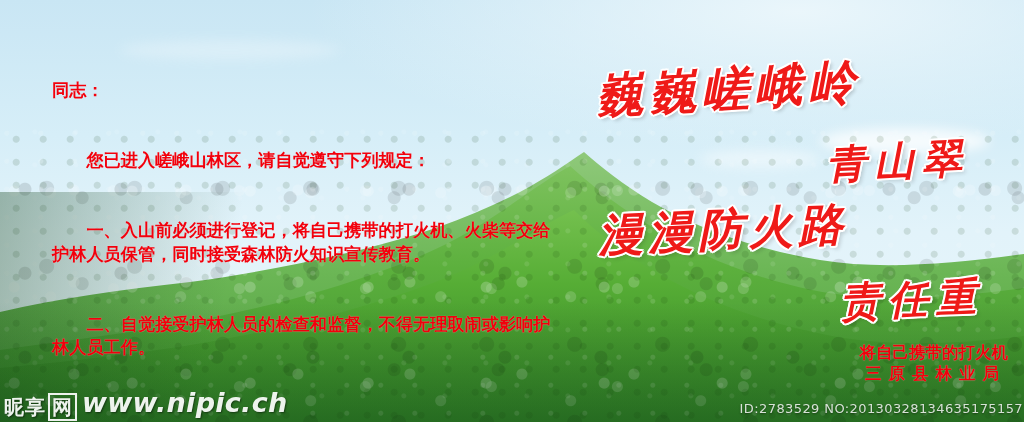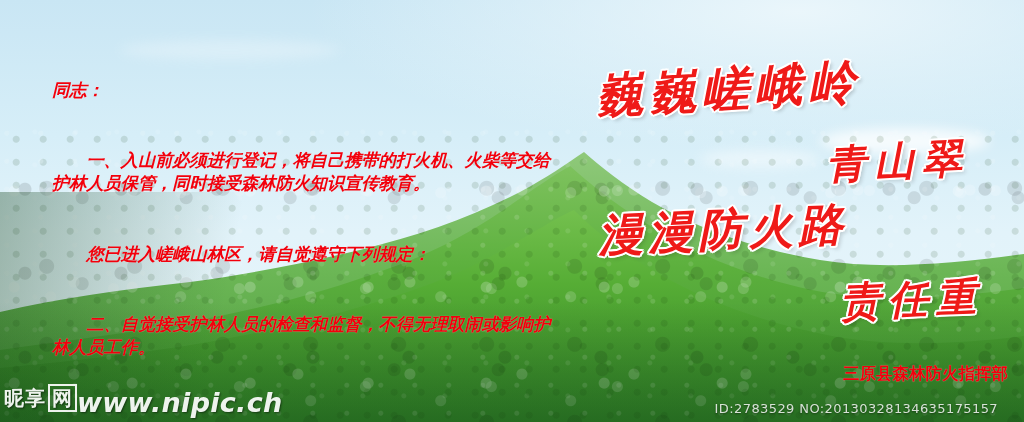--- a/index.html
+++ b/index.html
@@ -84,21 +84,21 @@
     top: 32px;
     width: 500px;
     color: #f2000c;
     font-weight: bold;
     font-size: 17.2px;
     line-height: 23.4px;
     letter-spacing: 0px;
     text-shadow: 0 0 1px rgba(255,255,255,.55);
     white-space: pre-wrap;
   }
-  .body-text p { margin: 0; font-style: italic; }
+  .body-text p { margin: 0; }
   .indent-1 { text-indent: 0; }
   .indent-2 { text-indent: 2em; }
 
   
   .calli {
     position: absolute;
     color: #ef1a18;
     font-family: "DejaVu Serif", "Liberation Serif", serif;
     font-weight: bold;
     font-style: italic;
@@ -126,21 +126,22 @@
     text-shadow: 0 0 1px rgba(255,255,255,.6);
   }
   .signature .line-2 { letter-spacing: 7px; padding-right: 2px; }
 
   
   .wm-left {
     position: absolute;
     left: 4px;
     bottom: 4px;
     display: flex;
-    align-items: flex-start;
+    align-items: flex-end;
+    gap: 5px;
     opacity: .92;
   }
   .wm-logo {
     color: #fff;
     font-weight: bold;
     font-size: 20px;
     letter-spacing: 1px;
     line-height: 22px;
     text-shadow: 1px 1px 2px rgba(0,0,0,.55);
   }
@@ -152,21 +153,21 @@
   .wm-url {
     color: #fff;
     font-style: italic;
     font-weight: bold;
     font-size: 27px;
     letter-spacing: .3px;
     text-shadow: 1px 1px 2px rgba(0,0,0,.5);
   }
   .wm-id {
     position: absolute;
-    right: 26px;
+    right: 1px;
     bottom: 6px;
     color: rgba(255,255,255,.82);
     font-size: 13px;
     letter-spacing: .4px;
     text-shadow: 0 1px 2px rgba(0,0,0,.45);
   }
 </style>
 </head>
 <body>
 
@@ -222,36 +223,37 @@
     </svg>
   </div>
 
   <div class="canopy"></div>
   <div class="canopy fine"></div>
   <div class="shade-left"></div>
   <div class="bottom-dark"></div>
 
   <div class="body-text">
     <p class="indent-1">同志：</p>
+    <p class="indent-2">您已进入嵯峨山林区，请自觉遵守下列规定：</p>
     <p class="indent-2">一、入山前必须进行登记，将自己携带的打火机、火柴等交给护林人员保管，同时接受森林防火知识宣传教育。</p>
-    <p class="indent-2">您已进入嵯峨山林区，请自觉遵守下列规定：</p>
     <p class="indent-2">二、自觉接受护林人员的检查和监督，不得无理取闹或影响护林人员工作。</p>
     
     
     
     
   </div>
 
   <div class="calli calli-1">巍巍嵯峨岭</div>
   <div class="calli calli-2">青山翠</div>
   <div class="calli calli-3">漫漫防火路</div>
   <div class="calli calli-4">责任重</div>
 
   <div class="signature">
-    <div class="line-1">三原县森林防火指挥部</div>
+    <div class="line-1">将自己携带的打火机</div>
+    <div class="line-2">三原县林业局</div>
   </div>
 
   <div class="wm-left">
     <span class="wm-logo"><span>昵享</span><span class="boxed">网</span></span>
     <span class="wm-url">www.nipic.ch</span>
   </div>
 
   <div class="wm-id">ID:2783529 NO:20130328134635175157</div>
 
 </div>

